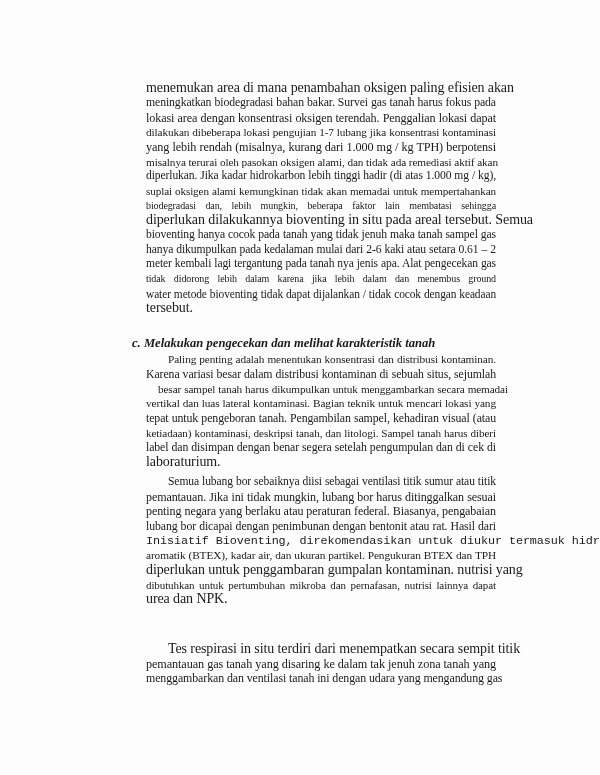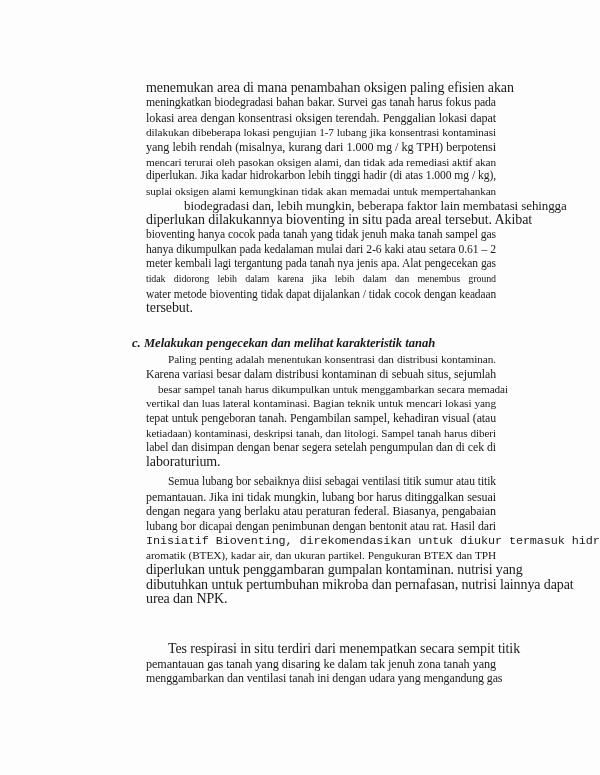--- a/index.html
+++ b/index.html
@@ -30,25 +30,25 @@
 <body>
 
 <div class="page">
 
   <div>
     <div class="line" style="top:81px"><span class="j" style="width: 100%; display: inline-block;">menemukan area di mana penambahan oksigen paling efisien akan</span></div>
     <div class="line" style="top: 96px; font-size: 11.761px;"><span class="j" style="width: 100%; display: inline-block;">meningkatkan biodegradasi bahan bakar. Survei gas tanah harus fokus pada</span></div>
     <div class="line" style="top: 111px; font-size: 12.1364px;"><span class="j" style="width: 100%; display: inline-block;">lokasi area dengan konsentrasi oksigen terendah. Penggalian lokasi dapat</span></div>
     <div class="line" style="top: 125px; font-size: 11.2287px;"><span class="j" style="width: 100%; display: inline-block;">dilakukan dibeberapa lokasi pengujian 1-7 lubang jika konsentrasi kontaminasi</span></div>
     <div class="line" style="top: 140px; font-size: 12.2072px;"><span class="j" style="width: 100%; display: inline-block;">yang lebih rendah (misalnya, kurang dari 1.000 mg / kg TPH) berpotensi</span></div>
-    <div class="line" style="top: 155px; font-size: 11.2529px;"><span class="j" style="width: 100%; display: inline-block;">mencari terurai oleh pasokan oksigen alami, dan tidak ada remediasi aktif akan</span></div>
+    <div class="line" style="top: 155px; font-size: 11.2529px;"><span class="j" style="width: 100%; display: inline-block;">misalnya terurai oleh pasokan oksigen alami, dan tidak ada remediasi aktif akan</span></div>
     <div class="line" style="top: 169px; font-size: 11.5942px;"><span class="j" style="width: 100%; display: inline-block;">diperlukan. Jika kadar hidrokarbon lebih tinggi hadir (di atas 1.000 mg / kg),</span></div>
     <div class="line" style="top: 184px; font-size: 11.1346px;"><span class="j" style="width: 100%; display: inline-block;">suplai oksigen alami kemungkinan tidak akan memadai untuk mempertahankan</span></div>
-    <div class="line" style="top: 199px; font-size: 13px; margin-left: 38px;"><span class="j" style="width: 100%; display: inline-block;">biodegradasi dan, lebih mungkin, beberapa faktor lain membatasi sehingga</span></div>
-    <div class="line" style="top:213px"><span class="j" style="width: 100%; display: inline-block;">diperlukan dilakukannya bioventing in situ pada areal tersebut. Akibat</span></div>
+    <div class="line" style="top: 199px; font-size: 10px;"><span class="j" style="width: 100%; display: inline-block;">biodegradasi dan, lebih mungkin, beberapa faktor lain membatasi sehingga</span></div>
+    <div class="line" style="top:213px"><span class="j" style="width: 100%; display: inline-block;">diperlukan dilakukannya bioventing in situ pada areal tersebut. Semua</span></div>
     <div class="line" style="top: 228px; font-size: 11.6416px;"><span class="j" style="width: 100%; display: inline-block;">bioventing hanya cocok pada tanah yang tidak jenuh maka tanah sampel gas</span></div>
     <div class="line" style="top: 243px; font-size: 11.6445px;"><span class="j" style="width: 100%; display: inline-block;">hanya dikumpulkan pada kedalaman mulai dari 2-6 kaki atau setara 0.61 – 2</span></div>
     <div class="line" style="top: 257px; font-size: 11.5622px;"><span class="j" style="width: 100%; display: inline-block;">meter kembali lagi tergantung pada tanah nya jenis apa. Alat pengecekan gas</span></div>
     <div class="line" style="top: 272px; font-size: 10px;"><span class="j" style="width: 100%; display: inline-block;">tidak didorong lebih dalam karena jika lebih dalam dan menembus ground</span></div>
     <div class="line" style="top: 287px; font-size: 11.4283px;"><span class="j" style="width: 100%; display: inline-block;">water metode bioventing tidak dapat dijalankan / tidak cocok dengan keadaan</span></div>
     <div class="line last" style="top:301px"><span class="j" style="width: 100%; display: inline-block;">tersebut.</span></div>
   </div>
 
   <div class="heading" style="top:336px">c. Melakukan pengecekan dan melihat karakteristik tanah</div>
 
@@ -59,26 +59,26 @@
     <div class="line" style="top: 396px; font-size: 11.323px;"><span class="j" style="width: 100%; display: inline-block;">vertikal dan luas lateral kontaminasi. Bagian teknik untuk mencari lokasi yang</span></div>
     <div class="line" style="top: 411px; font-size: 11.8726px;"><span class="j" style="width: 100%; display: inline-block;">tepat untuk pengeboran tanah. Pengambilan sampel, kehadiran visual (atau</span></div>
     <div class="line" style="top: 426px; font-size: 11.1774px;"><span class="j" style="width: 100%; display: inline-block;">ketiadaan) kontaminasi, deskripsi tanah, dan litologi. Sampel tanah harus diberi</span></div>
     <div class="line" style="top: 440px; font-size: 11.8173px;"><span class="j" style="width: 100%; display: inline-block;">label dan disimpan dengan benar segera setelah pengumpulan dan di cek di</span></div>
     <div class="line last" style="top:455px"><span class="j" style="width: 100%; display: inline-block;">laboraturium.</span></div>
   </div>
 
   <div>
     <div class="line indent" style="top: 475px; font-size: 11.5883px;"><span class="j" style="width: 100%; display: inline-block;">Semua lubang bor sebaiknya diisi sebagai ventilasi titik sumur atau titik</span></div>
     <div class="line" style="top: 490px; font-size: 12.0649px;"><span class="j" style="width: 100%; display: inline-block;">pemantauan. Jika ini tidak mungkin, lubang bor harus ditinggalkan sesuai</span></div>
-    <div class="line" style="top: 504px; font-size: 12.077px;"><span class="j" style="width: 100%; display: inline-block;">dengan negara yang berlaku atau peraturan federal. Biasanya, pengabaian</span></div>
+    <div class="line" style="top: 504px; font-size: 12.077px;"><span class="j" style="width: 100%; display: inline-block;">penting negara yang berlaku atau peraturan federal. Biasanya, pengabaian</span></div>
     <div class="line" style="top: 519px; font-size: 11.8198px;"><span class="j" style="width: 100%; display: inline-block;">lubang bor dicapai dengan penimbunan dengan bentonit atau rat. Hasil dari</span></div>
     <div class="line" style="top: 534px; font-size: 11.8153px; font-family: Liberation Mono, monospace;"><span class="j" style="width: 100%; display: inline-block;">Inisiatif Bioventing, direkomendasikan untuk diukur termasuk hidrokarbon</span></div>
     <div class="line" style="top: 548px; font-size: 11.3472px;"><span class="j" style="width: 100%; display: inline-block;">aromatik (BTEX), kadar air, dan ukuran partikel. Pengukuran BTEX dan TPH</span></div>
     <div class="line" style="top:563px"><span class="j" style="width: 100%; display: inline-block;">diperlukan untuk penggambaran gumpalan kontaminan. nutrisi yang</span></div>
-    <div class="line" style="top: 578px; font-size: 14px;"><span class="j" style="width: 100%; display: inline-block;">dibutuhkan untuk pertumbuhan mikroba dan pernafasan, nutrisi lainnya dapat</span></div>
+    <div class="line" style="top: 578px; font-size: 11px;"><span class="j" style="width: 100%; display: inline-block;">dibutuhkan untuk pertumbuhan mikroba dan pernafasan, nutrisi lainnya dapat</span></div>
     <div class="line last" style="top:592px"><span class="j" style="width: 100%; display: inline-block;">urea dan NPK.</span></div>
   </div>
 
 
   <div>
     <div class="line indent" style="top:642px"><span class="j" style="width: 100%; display: inline-block;">Tes respirasi in situ terdiri dari menempatkan secara sempit titik</span></div>
     <div class="line" style="top: 657px; font-size: 12.2212px;"><span class="j" style="width: 100%; display: inline-block;">pemantauan gas tanah yang disaring ke dalam tak jenuh zona tanah yang</span></div>
     <div class="line" style="top: 671px; font-size: 11.9254px;"><span class="j" style="width: 100%; display: inline-block;">menggambarkan dan ventilasi tanah ini dengan udara yang mengandung gas</span></div>
   </div>
 </div>

